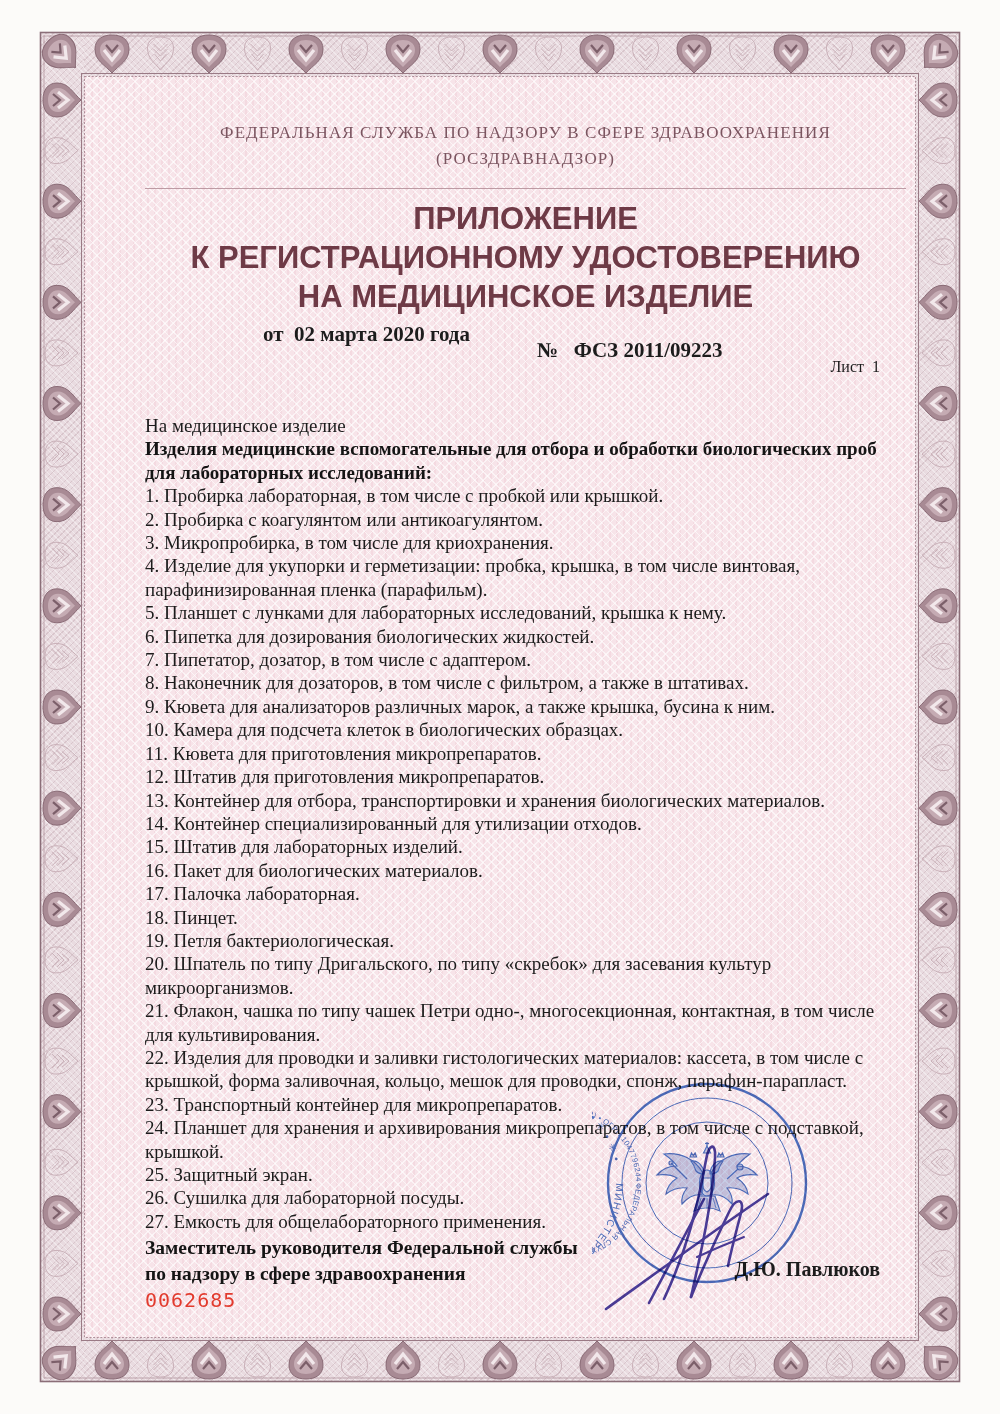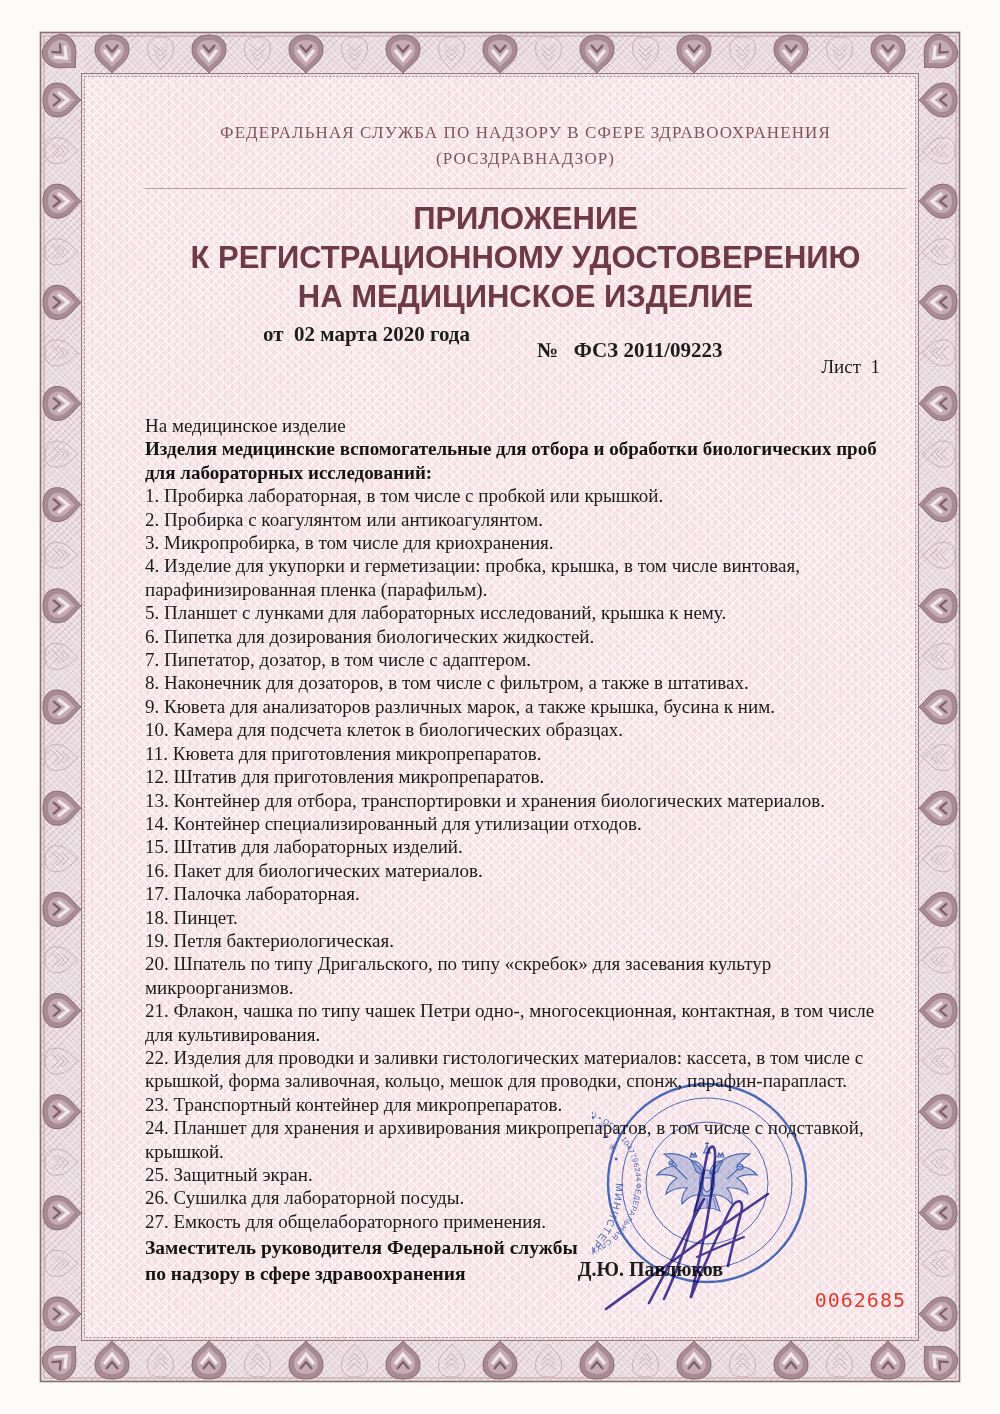--- a/index.html
+++ b/index.html
@@ -44,31 +44,31 @@
         letter-spacing:1.1px;}
   .divider{border:0;border-top:1px solid #b18d96;margin:16px 0 0 0;opacity:.85;}
 
   .doc-title{margin-top:10px;text-align:center;color:var(--maroon-title);
     font-family:"Liberation Sans", sans-serif;font-weight:700;
     font-size:31px;line-height:39px;letter-spacing:0;}
 
   .meta-row{position:relative;height:40px;}
   .meta-date{position:absolute;left:118px;top:6px;font-weight:700;font-size:21px;}
   .meta-number{position:absolute;left:392px;top:22px;font-weight:700;font-size:21px;}
-  .sheet{text-align:right;padding-right:26px;font-size:19px;line-height:22px;}
+  .sheet{text-align:right;padding-right:26px;font-size:16px;line-height:22px;}
 
   .body-block{margin-top:36px;font-size:19px;line-height:23.4px;}
   .body-block p{margin:0;}
   .subject{font-weight:700;color:#141414;}
 
-  .signer-row{display:flex;margin-top:2px;}
+  .signer-row{display:flex;justify-content:space-between;margin-top:2px;}
   .signer-pos{font-weight:700;font-size:19.5px;line-height:26px;color:#141414;}
   .signer-name{font-weight:700;font-size:20px;align-self:flex-end;
                margin-bottom:6px;padding-right:26px;white-space:nowrap;}
-  .serial{text-align:right;font-family:"DejaVu Sans Mono", monospace;
+  .serial{font-family:"DejaVu Sans Mono", monospace;
           font-size:20px;line-height:26px;letter-spacing:1px;color:var(--serial-red);}
 
   
   #stamp-svg{position:absolute;left:592px;top:1068px;z-index:4;
              mix-blend-mode:multiply;opacity:.93;pointer-events:none;}
   #signature-svg{position:absolute;left:0;top:0;z-index:5;
              mix-blend-mode:multiply;opacity:.95;pointer-events:none;}
   .stamp-ring-text{font-family:"Liberation Sans", sans-serif;fill:var(--stamp-blue);}
 </style>
 </head>

